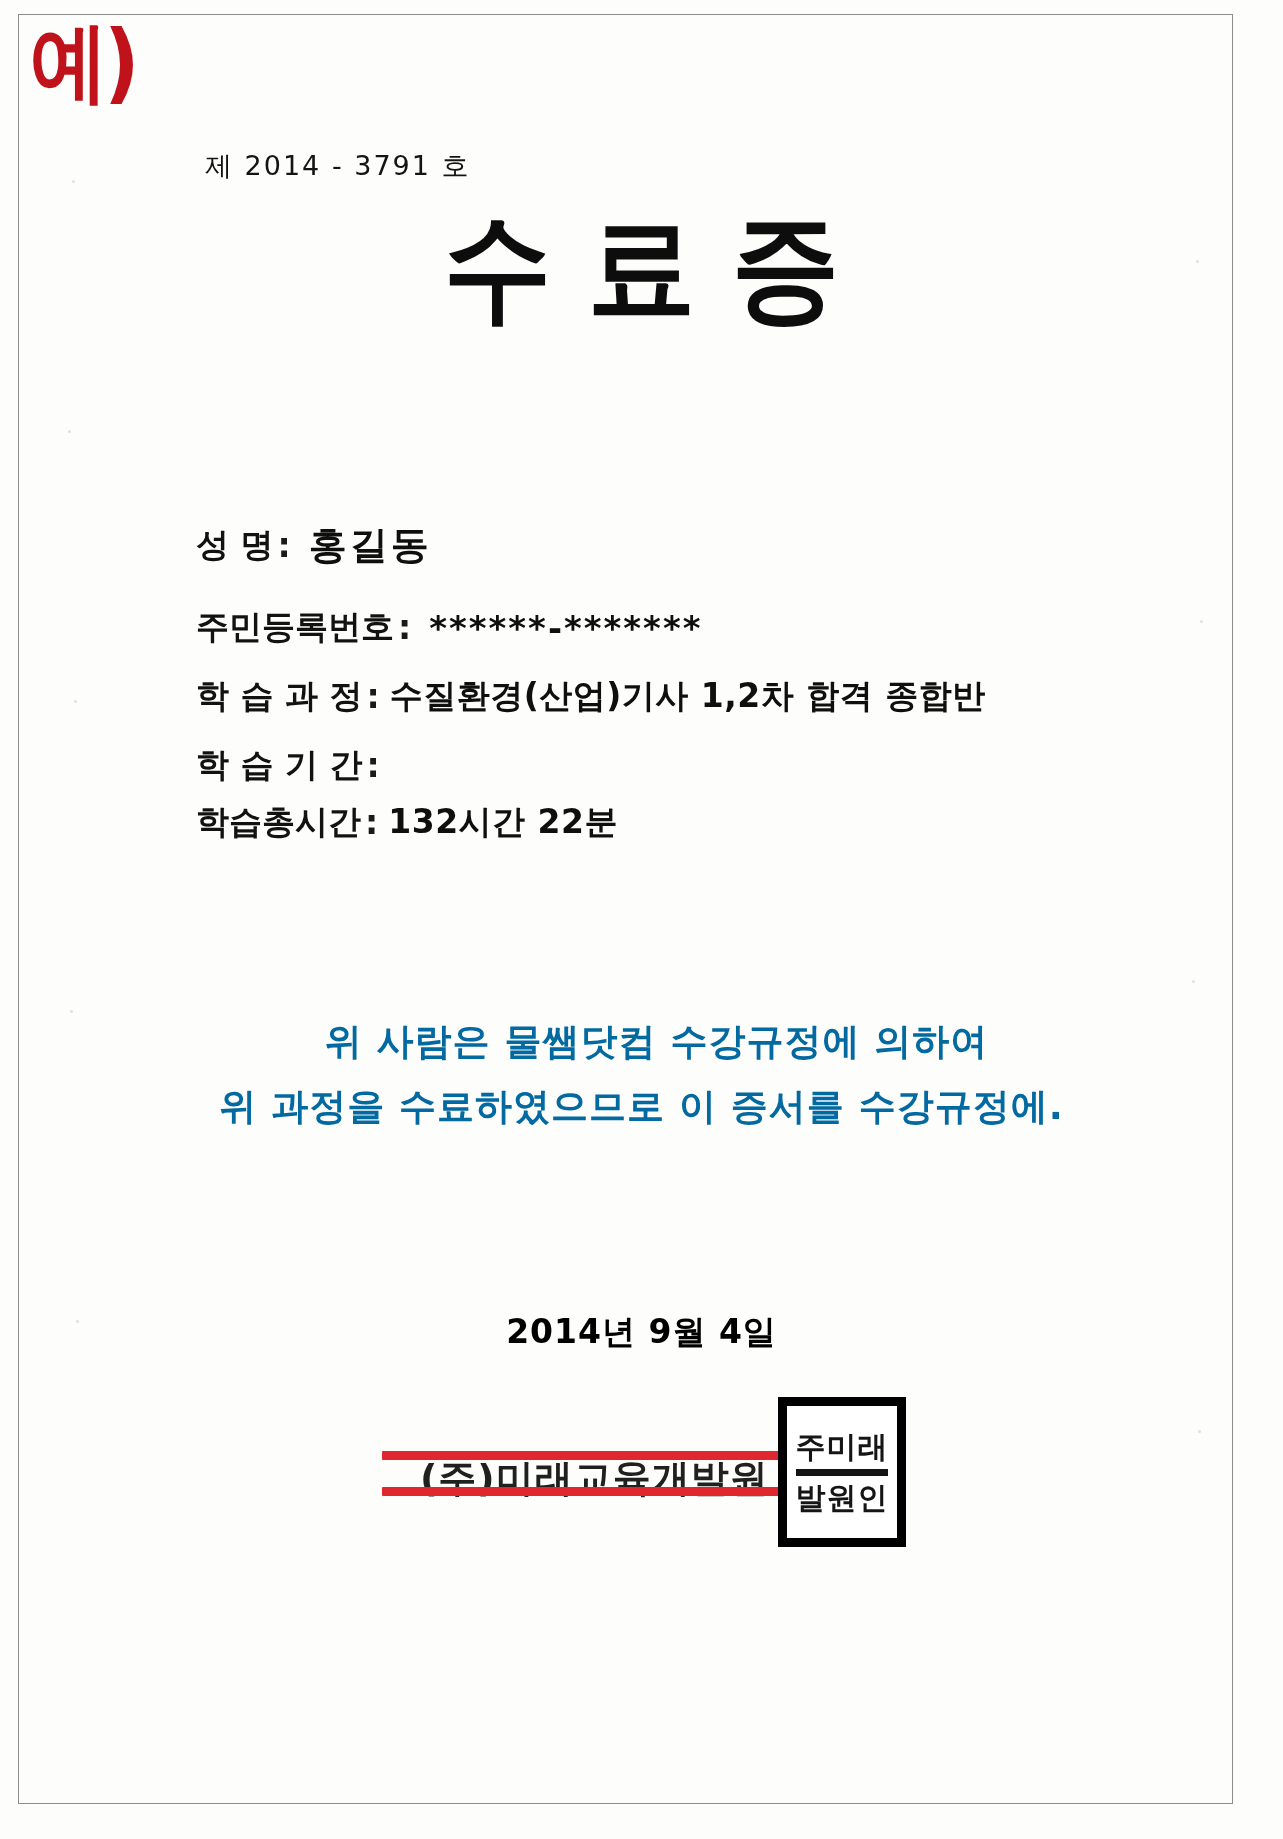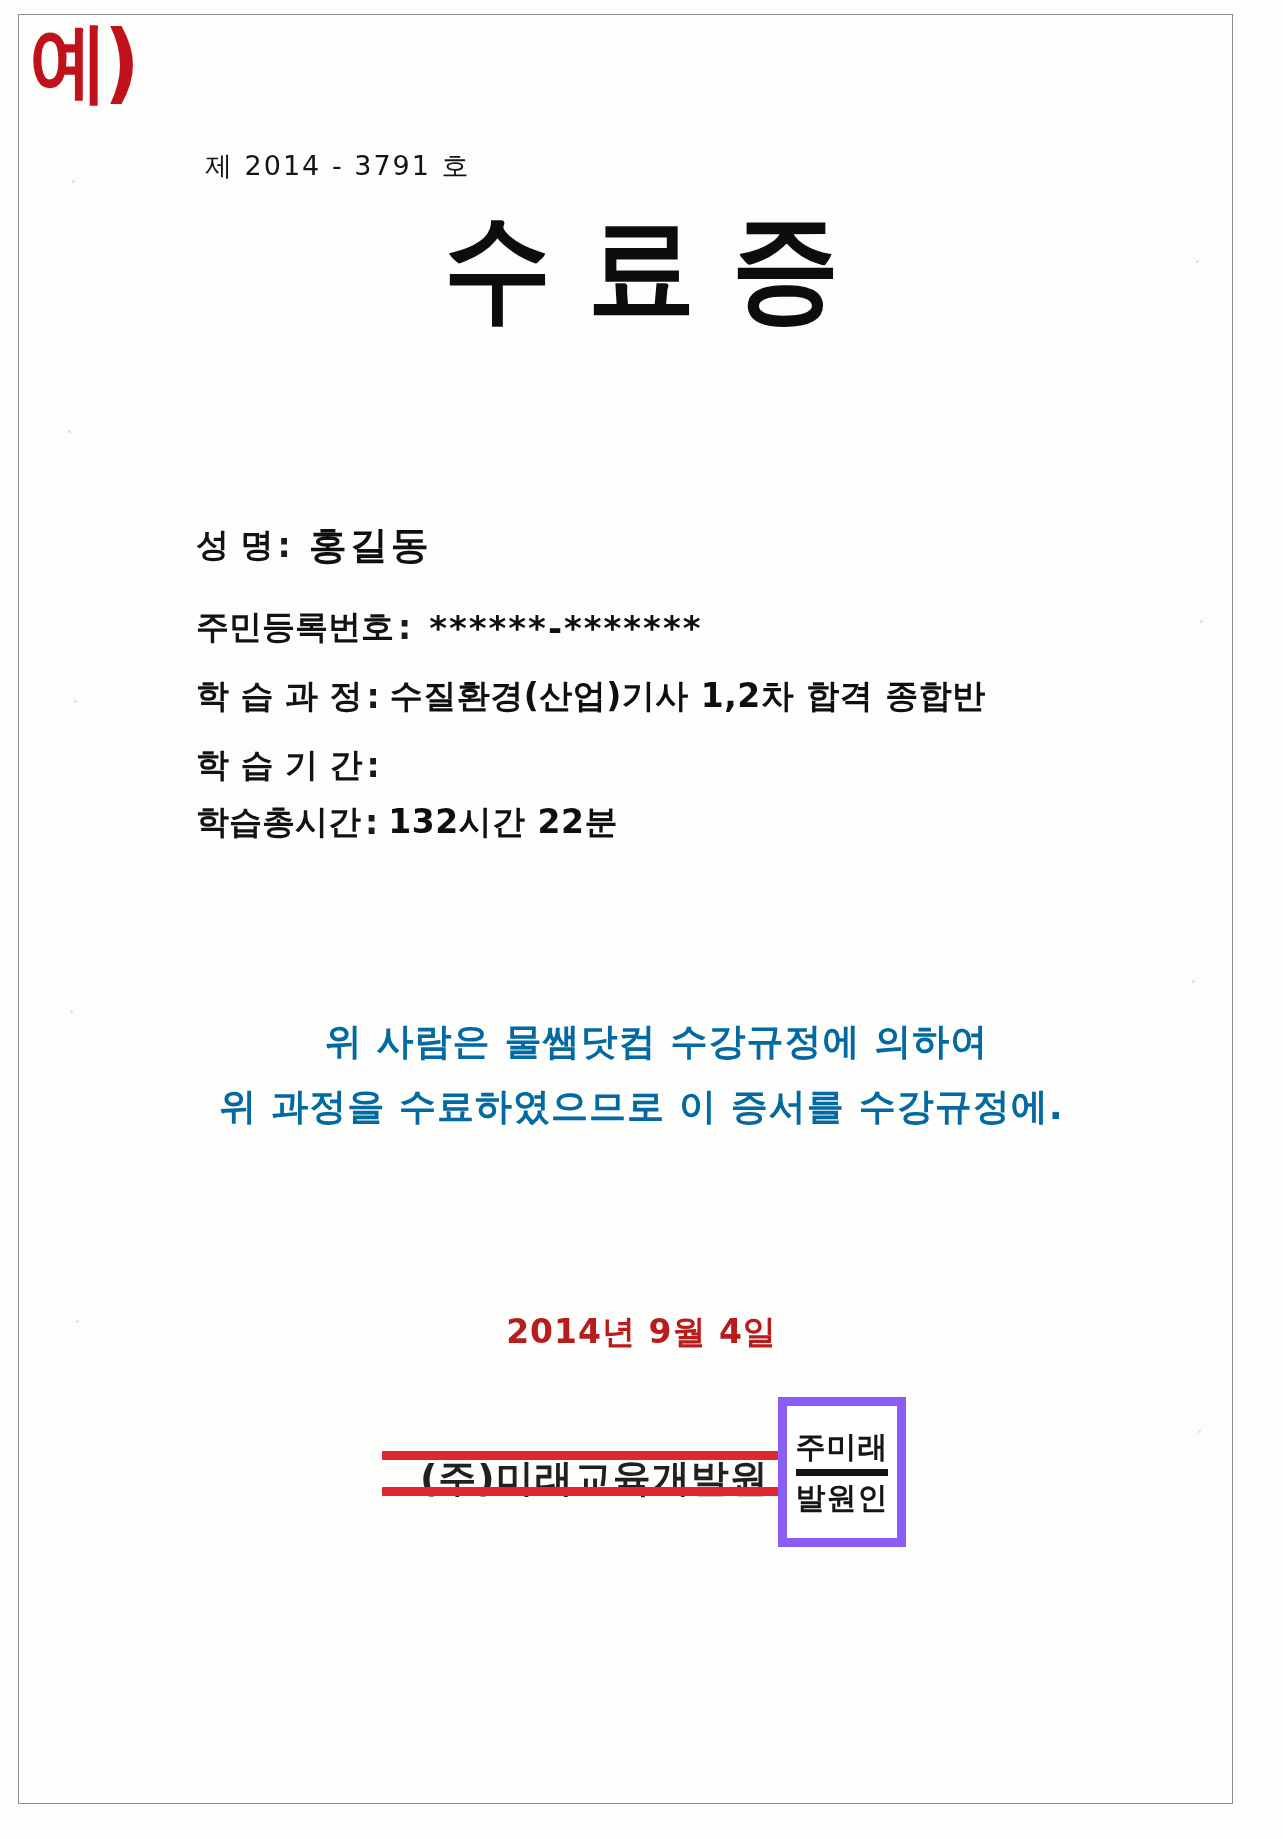--- a/index.html
+++ b/index.html
@@ -152,21 +152,21 @@
   .issue-date {
     position: absolute;
     left: 0;
     right: 0;
     top: 1310px;
     text-align: center;
     font-family: "DejaVu Sans", sans-serif;
     font-weight: 700;
     font-size: 33px;
     letter-spacing: 1px;
-    color: #b91c1c;
+    color: #000000;
   }
 
   
   .issuer-area {
     position: absolute;
     left: 400px;
     top: 1395px;
     width: 520px;
     height: 190px;
     text-align: center;
@@ -195,21 +195,21 @@
   .redact-line.one { top: 56px; }
   .redact-line.two { top: 92px; }
 
   
   .seal {
     position: absolute;
     left: 378px;
     top: 2px;
     width: 128px;
     height: 150px;
-    border: 9px solid #8b5cf6;
+    border: 9px solid #000000;
     box-sizing: border-box;
     background: #ffffff;
     display: flex;
     flex-direction: column;
     justify-content: center;
     align-items: center;
     font-family: "DejaVu Sans", sans-serif;
     font-weight: 700;
     color: #151515;
     line-height: 1;

